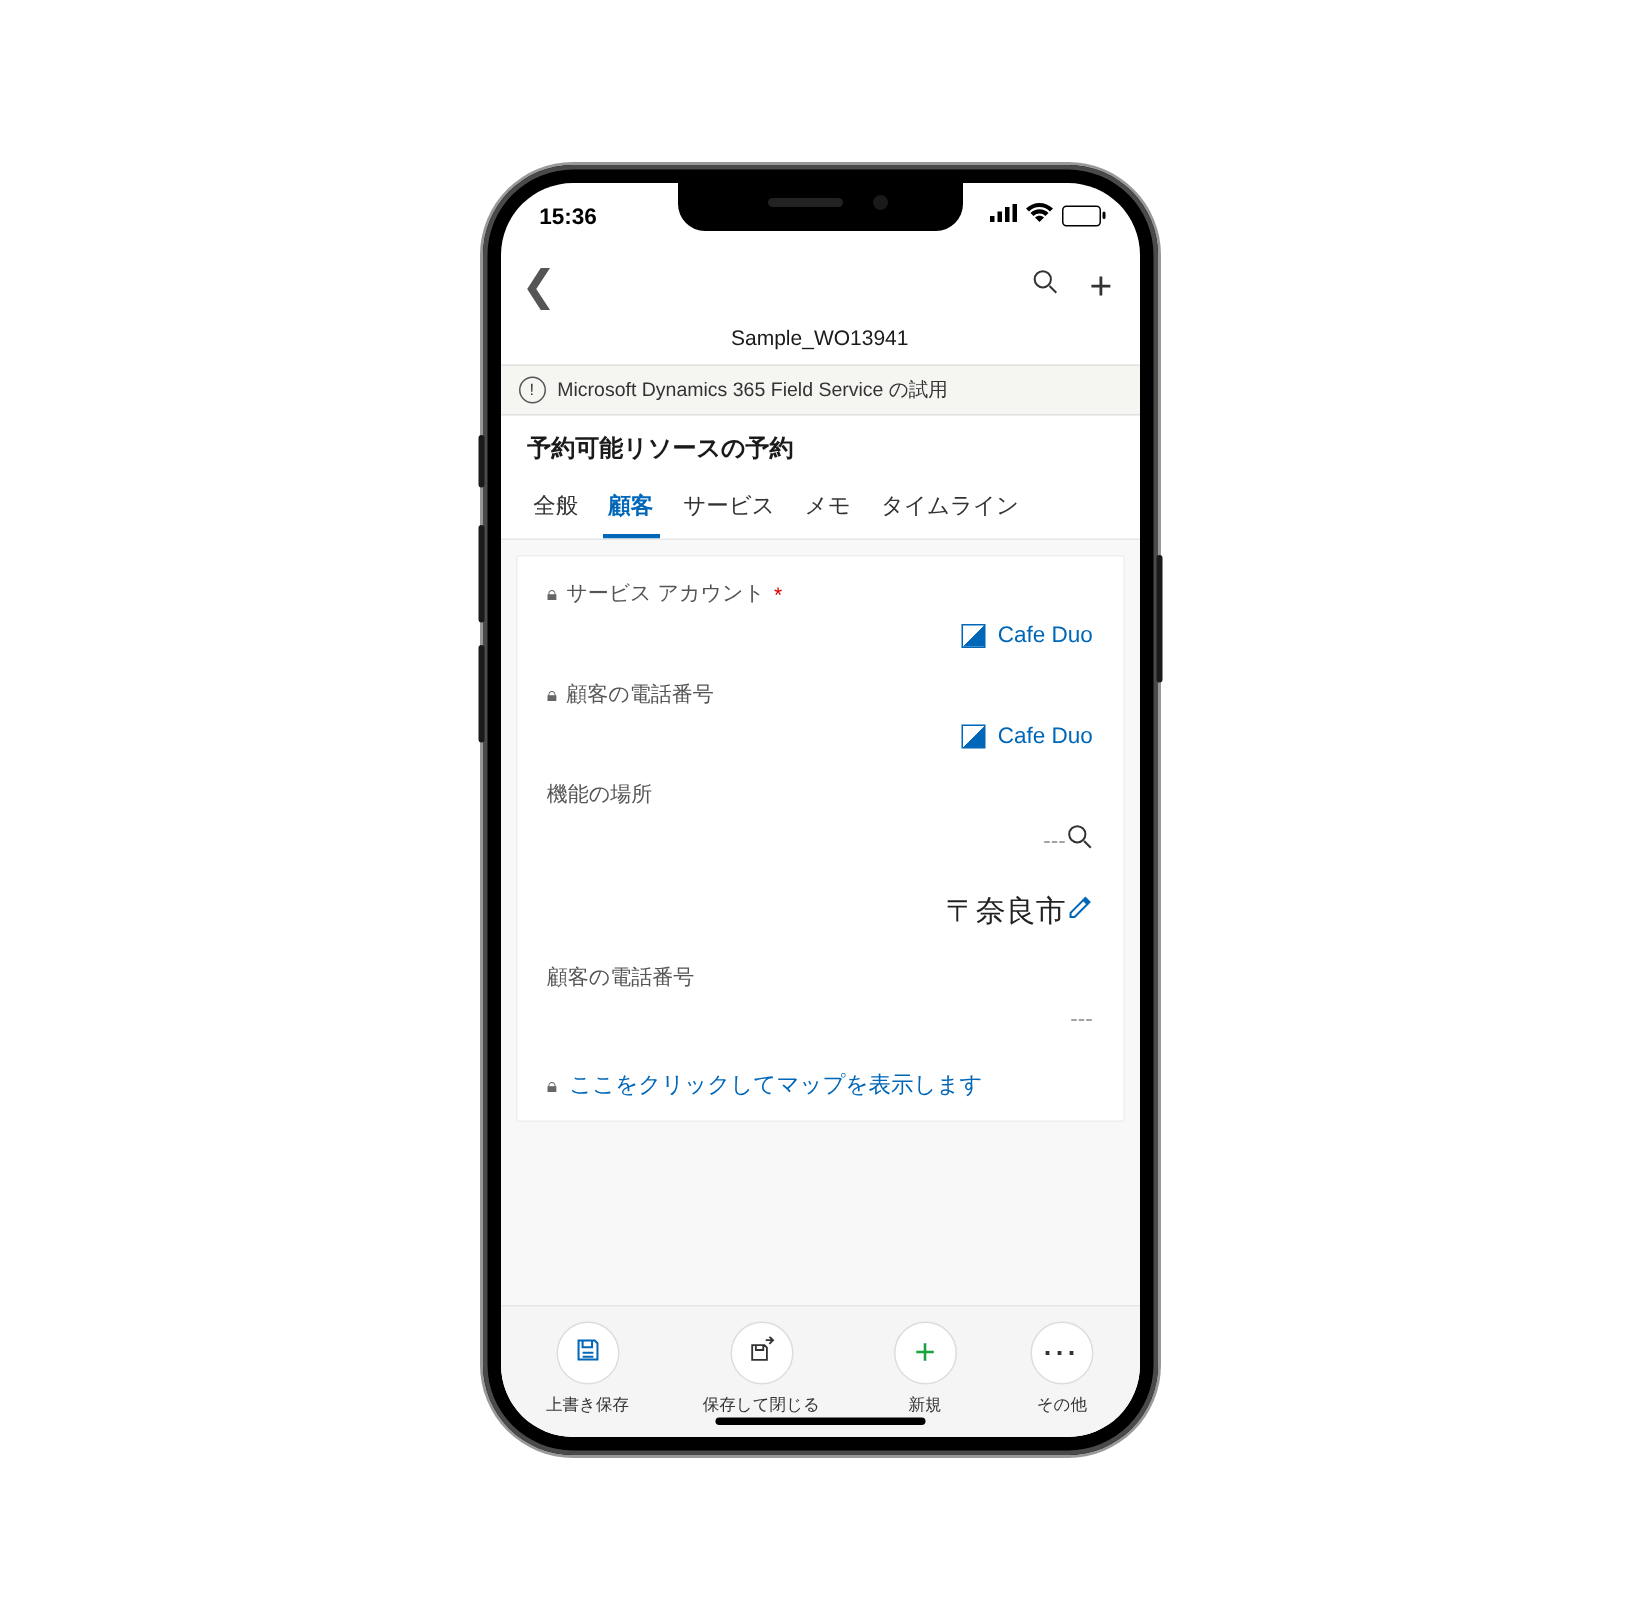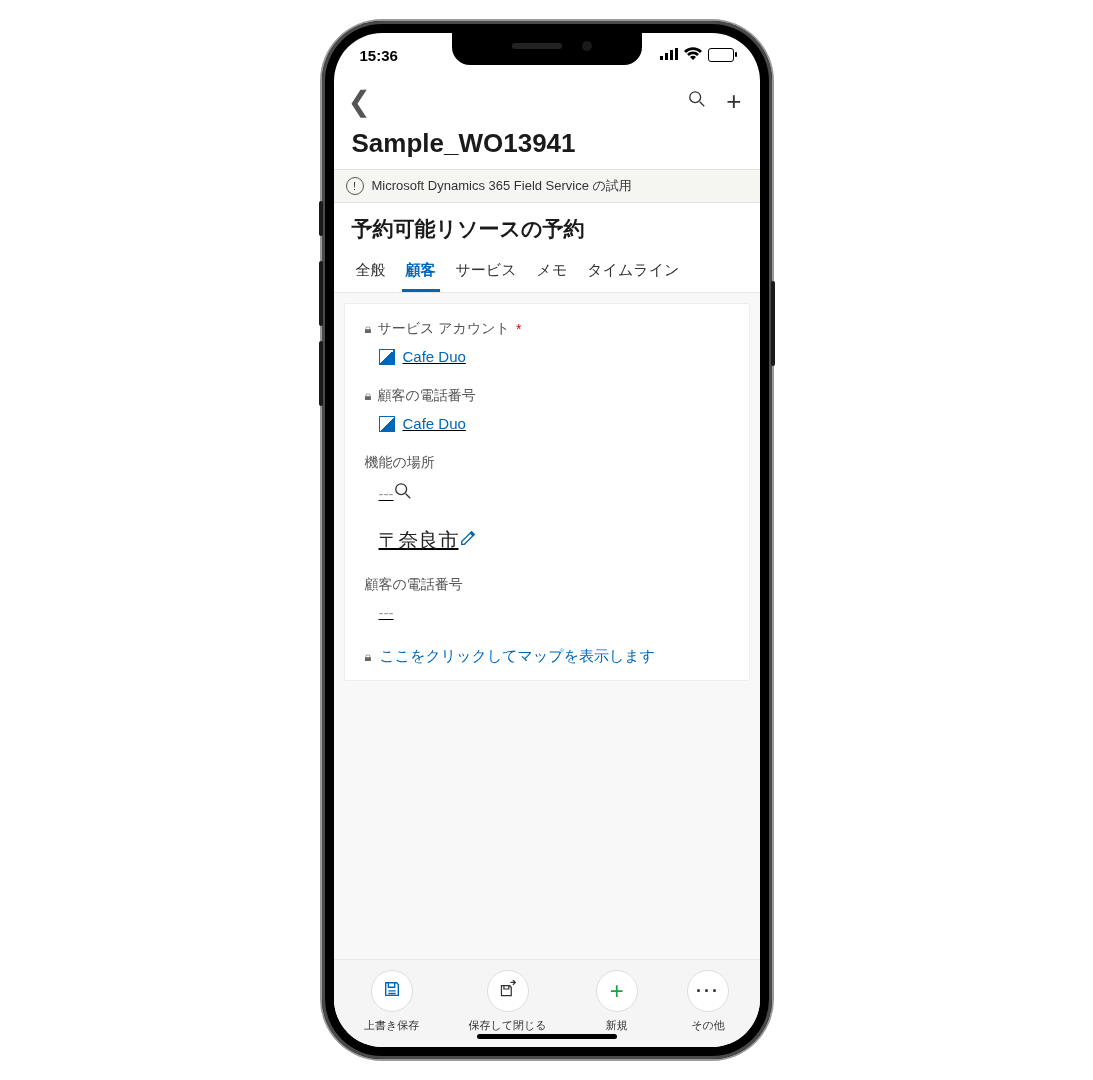--- a/index.html
+++ b/index.html
@@ -8,21 +8,21 @@
     background: #fff;
     font-family: "Segoe UI", Meiryo, "Hiragino Kaku Gothic ProN", sans-serif;
     display: flex;
     align-items: center;
     justify-content: center;
     width: 1093px;
     height: 1080px;
   }
   .phone-frame {
     width: 450px;
-    height: 1038px;
+    height: 860px;
     background: #000;
     border-radius: 60px;
     padding: 12px;
     box-sizing: border-box;
     position: relative;
     box-shadow: inset 0 0 0 3px #4a4a4a, 0 0 0 2px #999;
   }
   .screen {
     width: 100%;
     height: 100%;
@@ -101,43 +101,44 @@
     padding: 8px 18px 6px 14px;
   }
   .app-header .back {
     font-size: 28px; color: #555; font-weight: 200;
   }
   .app-header .right {
     display: flex; gap: 20px; align-items: center;
     font-size: 20px; color: #333;
   }
   .title {
-    font-size: 26px;
-    font-weight: 700;
+    font-size: 14px;
+    font-weight: 400;
     padding: 4px 18px 10px 18px;
     color: #1a1a1a;
+    text-align: center;
   }
   .trial-banner {
     background: #f5f5f2;
     border-top: 1px solid #e1e1e1;
     border-bottom: 1px solid #e1e1e1;
     padding: 7px 12px;
     font-size: 13px;
     color: #333;
     display: flex;
     align-items: center;
     gap: 8px;
   }
   .trial-banner .bang {
     width: 16px; height: 16px; border: 1.5px solid #555;
     border-radius: 50%; font-size: 11px; text-align: center;
     line-height: 16px;
   }
   .subtitle {
-    font-size: 21px;
+    font-size: 16px;
     font-weight: 700;
     padding: 12px 18px 10px 18px;
     color: #1a1a1a;
     font-family: Liberation Serif, serif;
   }
   .tabs {
     display: flex;
     gap: 12px;
     padding: 0 18px;
     border-bottom: 1px solid #e6e6e6;
@@ -181,23 +182,22 @@
     margin-bottom: 10px;
   }
   .lock {
     font-size: 13px;
     color: #666;
   }
   .req { color: #d40000; }
   .field-value {
     display: flex;
     align-items: center;
-    justify-content: flex-start;
+    justify-content: flex-end;
     padding-left: 14px;
-    text-decoration: underline;
   }
   .lookup {
     color: #0067b8;
     font-size: 15px;
     display: flex;
     align-items: center;
     gap: 8px;
   }
   .lookup-icon {
     width: 14px; height: 14px;

